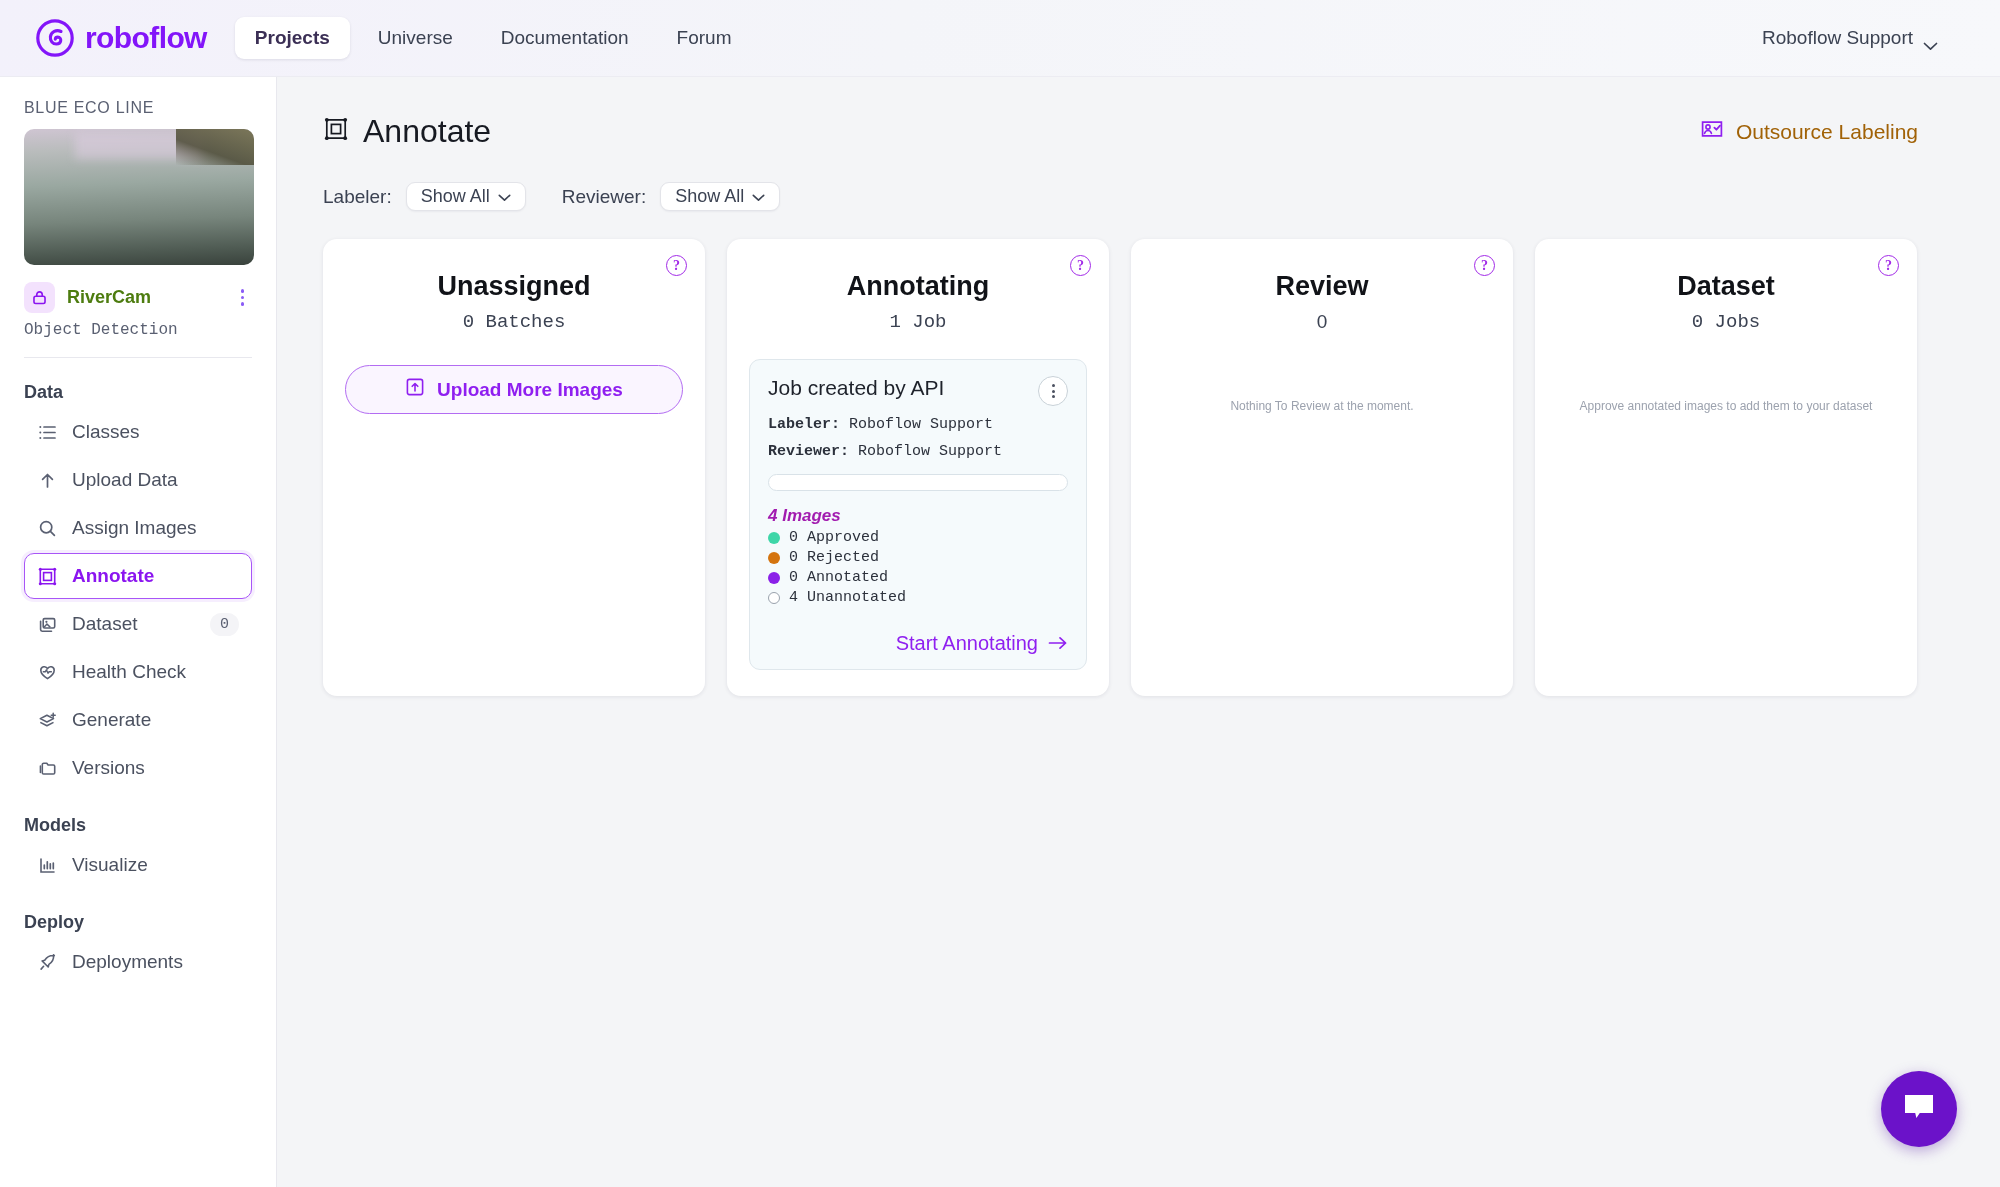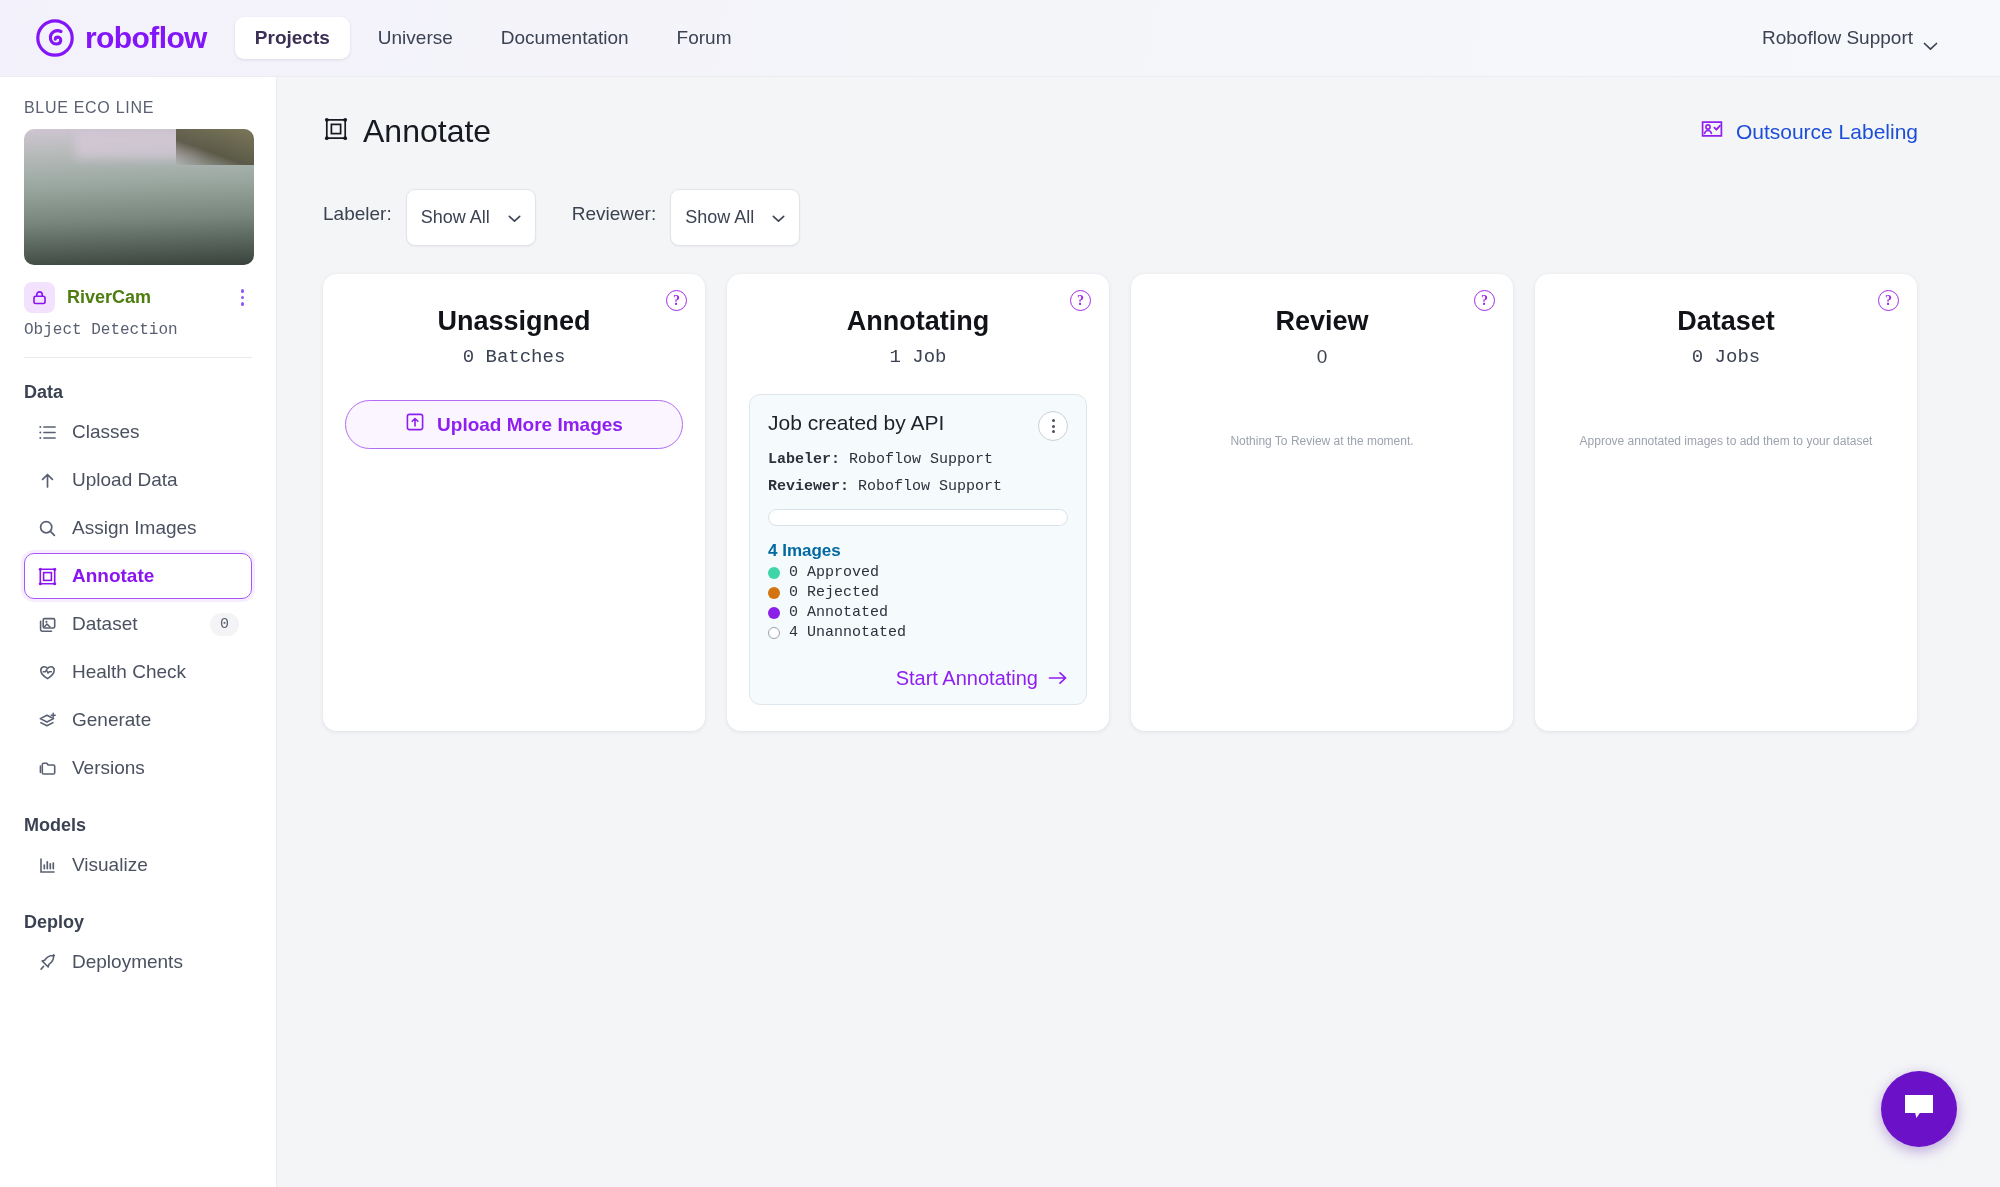--- a/index.html
+++ b/index.html
@@ -86,28 +86,28 @@
 
   
   .main {
     position: absolute; top: 77px; left: 277px; width: 1723px; height: 1110px;
     background: #f4f5f7; padding: 36px 46px 0 46px; overflow: hidden;
   }
   .main-head { display: flex; align-items: center; }
   .page-title { display: flex; align-items: center; gap: 14px; font-size: 32px; color: #171a22; }
   .outsource {
     margin-left: auto; display: flex; align-items: center; gap: 12px;
-    color: #1d4ed8; font-size: 21px; cursor: pointer; padding-right: 36px; justify-content: space-between;
+    color: #a16207; font-size: 21px; cursor: pointer; padding-right: 36px; justify-content: space-between;
   }
   .filters { display: flex; align-items: center; gap: 14px; margin-top: 32px; }
   .filter-label { font-size: 19px; color: #3b4252; }
   .select {
     background: #fff; border: 1px solid #e3e4e9; border-radius: 9px;
-    padding: 17px 14px; display: flex; align-items: center; gap: 18px;
-    font-size: 18px; color: #3b4252; cursor: pointer; box-shadow: 0 1px 2px rgba(20,20,50,.05); margin-top: 7px;
+    padding: 3px 14px; display: flex; align-items: center; gap: 8px;
+    font-size: 18px; color: #3b4252; cursor: pointer; box-shadow: 0 1px 2px rgba(20,20,50,.05);
   }
 
   .board { display: flex; gap: 22px; margin-top: 28px; }
   .col {
     width: 382px; background: #ffffff; border-radius: 14px;
     box-shadow: 0 1px 4px rgba(25,25,60,.09); padding: 24px 22px 26px 22px;
     position: relative; min-height: 424px;
   }
   .help {
     position: absolute; top: 16px; right: 18px; width: 21px; height: 21px;
@@ -138,21 +138,21 @@
     background: #fff; display: flex; flex-direction: column; align-items: center;
     justify-content: center; gap: 2.5px; cursor: pointer; flex: none;
   }
   .job-kebab i { width: 3px; height: 3px; border-radius: 50%; background: #4b5160; }
   .meta { font-size: 15px; color: #2c313c; margin-top: 10px; }
   .meta b { font-weight: 700; }
   .progress {
     margin-top: 14px; height: 17px; border-radius: 10px;
     background: #ffffff; border: 1px solid #d9e2e8;
   }
-  .img-count { font-size: 17px; font-weight: 700; color: #0369a1; margin-top: 15px; }
+  .img-count { font-size: 17px; font-weight: 700; color: #a21caf; margin-top: 15px; font-style: italic; }
   .stat { display: flex; align-items: center; gap: 9px; margin-top: 3px; font-size: 15px; color: #2c313c; }
   .dot { width: 12px; height: 12px; border-radius: 50%; flex: none; }
   .dot.hollow { background: #fff; border: 1.5px solid #9aa2ad; }
   .start-link {
     margin-top: 26px; text-align: right; color: #8f1ff0; font-size: 20px;
     cursor: pointer; display: flex; align-items: center; justify-content: flex-end; gap: 10px;
   }
 
   .chat-fab {
     position: absolute; right: 43px; bottom: 40px; width: 76px; height: 76px;

